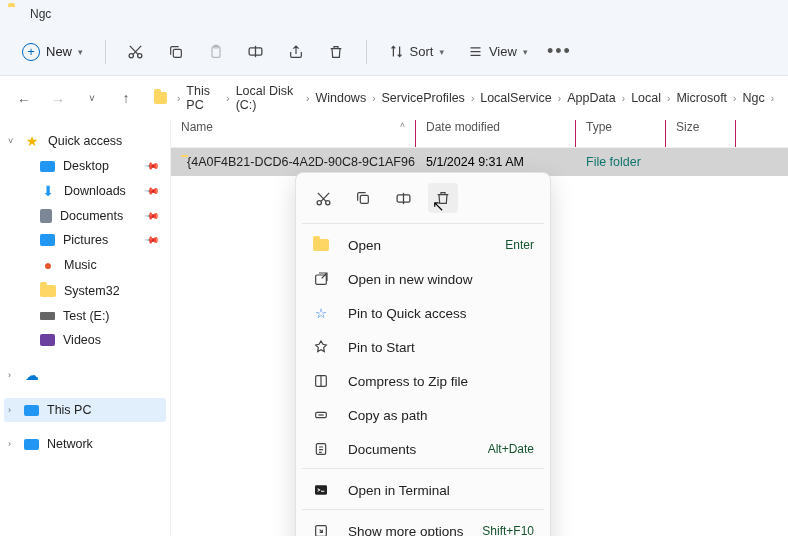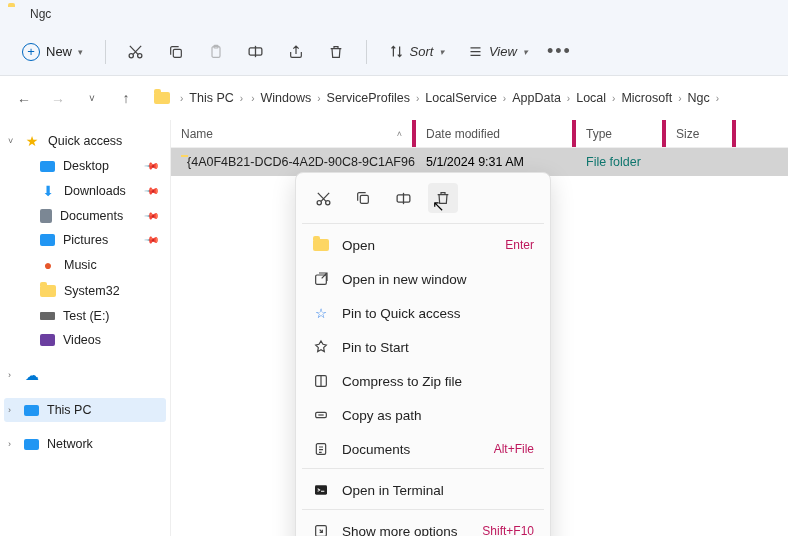--- a/index.html
+++ b/index.html
@@ -9,21 +9,21 @@
   .titlebar { height: 28px; display: flex; align-items: center; padding: 0 8px; background: #f3f6fb; }
   .titlebar .icon { width: 16px; height: 16px; margin-right: 6px; }
   .titlebar .title { font-size: 12px; color: #333; }
 
   
   .toolbar { height: 48px; background: #f3f6fb; display: flex; align-items: center; padding: 0 12px; gap: 4px; border-bottom: 1px solid #e1e4e8; }
   .toolbar .new-btn { display: flex; align-items: center; gap: 6px; padding: 6px 10px; border-radius: 4px; }
   .toolbar .new-btn .plus { width: 18px; height: 18px; border: 1.5px solid #0067c0; border-radius: 50%; display: flex; align-items: center; justify-content: center; color: #0067c0; font-size: 13px; line-height: 1; }
   .toolbar .sep { width: 1px; height: 24px; background: #d0d4d8; margin: 0 8px; }
   .toolbar .tbtn { width: 36px; height: 36px; display: flex; align-items: center; justify-content: center; border-radius: 4px; color: #555; }
-  .toolbar .tbtn-label { display: flex; align-items: center; gap: 6px; padding: 6px 10px; border-radius: 4px; color: #333; font-style: italic; }
+  .toolbar .tbtn-label { display: flex; align-items: center; gap: 6px; padding: 6px 10px; border-radius: 4px; color: #333; }
   .toolbar .chev { font-size: 9px; color: #666; }
 
   
   .navbar { height: 44px; display: flex; align-items: center; padding: 0 12px; gap: 10px; }
   .navbar .nbtn { width: 24px; height: 24px; display: flex; align-items: center; justify-content: center; color: #555; font-size: 14px; }
   .navbar .nbtn.disabled { color: #bbb; }
   .navbar .addr { display: flex; align-items: center; gap: 4px; flex: 1; padding-left: 6px; }
   .navbar .crumb { display: flex; align-items: center; gap: 4px; font-size: 12.5px; color: #333; }
   .navbar .crsep { color: #888; font-size: 10px; padding: 0 2px; }
 
@@ -36,42 +36,42 @@
   .sidebar .node .expand { position: absolute; left: 4px; font-size: 9px; color: #666; }
   .sidebar .node.selected { background: #e1eefc; }
   .sidebar .node.sub { padding-left: 36px; gap: 8px; }
   .sidebar .node .pin { margin-left: auto; color: #999; font-size: 10px; transform: rotate(45deg); }
   .sidebar .node .icn { width: 16px; height: 16px; display: flex; align-items: center; justify-content: center; font-size: 14px; }
   .sidebar .spacer { height: 10px; }
 
   
   .content { flex: 1; border-left: 1px solid #eee; position: relative; }
   .cols { display: flex; height: 28px; align-items: center; border-bottom: 1px solid #eee; color: #555; font-size: 12px; }
-  .cols > div { padding: 0 10px; border-right: 4px solid #be185d; height: 100%; display: flex; align-items: center; }
+  .cols > div { padding: 0 10px; border-right: 1px solid #be185d; height: 100%; display: flex; align-items: flex-start; }
   .cols .c-name { width: 245px; justify-content: space-between; }
   .cols .c-date { width: 160px; }
   .cols .c-type { width: 90px; }
   .cols .c-size { width: 70px; }
   .row { display: flex; height: 28px; align-items: center; font-size: 12.5px; }
   .row.selected { background: #d3d3d3; }
   .row > div { padding: 0 10px; }
   .row .c-name { width: 245px; display: flex; align-items: center; gap: 6px; overflow: hidden; white-space: nowrap; }
   .row .c-date { width: 160px; color: #000000; }
   .row .c-type { width: 90px; color: #0f766e; }
   .row .c-size { width: 70px; }
 
   
   .ctx { position: absolute; left: 295px; top: 172px; width: 256px; background: #fbfbfb; border: 1px solid #e2e2e2; border-radius: 8px; box-shadow: 0 8px 24px rgba(0,0,0,0.15); padding: 6px; }
   .ctx .iconrow { display: flex; gap: 10px; padding: 4px 6px 8px; }
   .ctx .iconrow .ibtn { width: 30px; height: 30px; display: flex; align-items: center; justify-content: center; color: #444; border-radius: 4px; }
   .ctx .iconrow .ibtn.hover { background: #eee; }
   .ctx .sep2 { height: 1px; background: #e6e6e6; margin: 2px 0 4px; }
-  .ctx .item { display: flex; align-items: center; gap: 12px; padding: 8px 10px; border-radius: 4px; color: #222; font-size: 13.5px; }
+  .ctx .item { display: flex; align-items: center; gap: 18px; padding: 8px 10px; border-radius: 4px; color: #222; font-size: 13.5px; }
   .ctx .item .micn { width: 18px; height: 18px; display: flex; align-items: center; justify-content: center; color: #444; }
-  .ctx .item .accel { margin-left: auto; color: #be185d; font-size: 12px; }
+  .ctx .item .accel { margin-left: auto; color: #14532d; font-size: 12px; }
 
   
   .folder-icon { width: 16px; height: 12px; background: #fdd663; border-radius: 2px; position: relative; }
   .folder-icon::before { content: ""; position: absolute; top: -3px; left: 0; width: 7px; height: 4px; background: #fdd663; border-radius: 2px 2px 0 0; }
   .cursor { position: absolute; left: 432px; top: 197px; font-size: 15px; color: #000; pointer-events: none; }
 
   svg { display: block; }
 </style>
 </head>
 <body>
@@ -147,20 +147,21 @@
   <div class="nbtn" style="font-size:10px;">˅</div>
   <div class="nbtn">↑</div>
   <div class="addr">
     <span class="folder-icon" style="margin-right:4px;"></span>
     <span class="crsep">›</span>
     <span class="crumb">
         <span>This PC</span>
         <span class="crsep">›</span>
       </span>
     <span class="crumb">
+        <span>Local Disk (C:)</span>
         <span class="crsep">›</span>
       </span>
     <span class="crumb">
         <span>Windows</span>
         <span class="crsep">›</span>
       </span>
     <span class="crumb">
         <span>ServiceProfiles</span>
         <span class="crsep">›</span>
       </span>
@@ -348,21 +349,21 @@
       <span>Copy as path</span>
     </div>
   <div class="item">
       <span class="micn">
         <svg width="16" height="16" viewBox="0 0 24 24" fill="none" stroke="#444" stroke-width="1.8">
           <rect x="5" y="4" width="14" height="16" rx="2"></rect>
           <path d="M9 9h6 M9 13h6 M9 17h4"></path>
         </svg>
       </span>
       <span>Documents</span>
-      <span class="accel">Alt+File</span>
+      <span class="accel">Alt+Date</span>
     </div>
   <div class="sep2"></div>
   <div class="item">
       <span class="micn">
         <svg width="16" height="16" viewBox="0 0 24 24" fill="#222">
           <rect x="3" y="5" width="18" height="14" rx="2"></rect>
           <path d="M7 10l3 2-3 2 M12 14h5" stroke="#fff" stroke-width="1.6" fill="none"></path>
         </svg>
       </span>
       <span>Open in Terminal</span>

